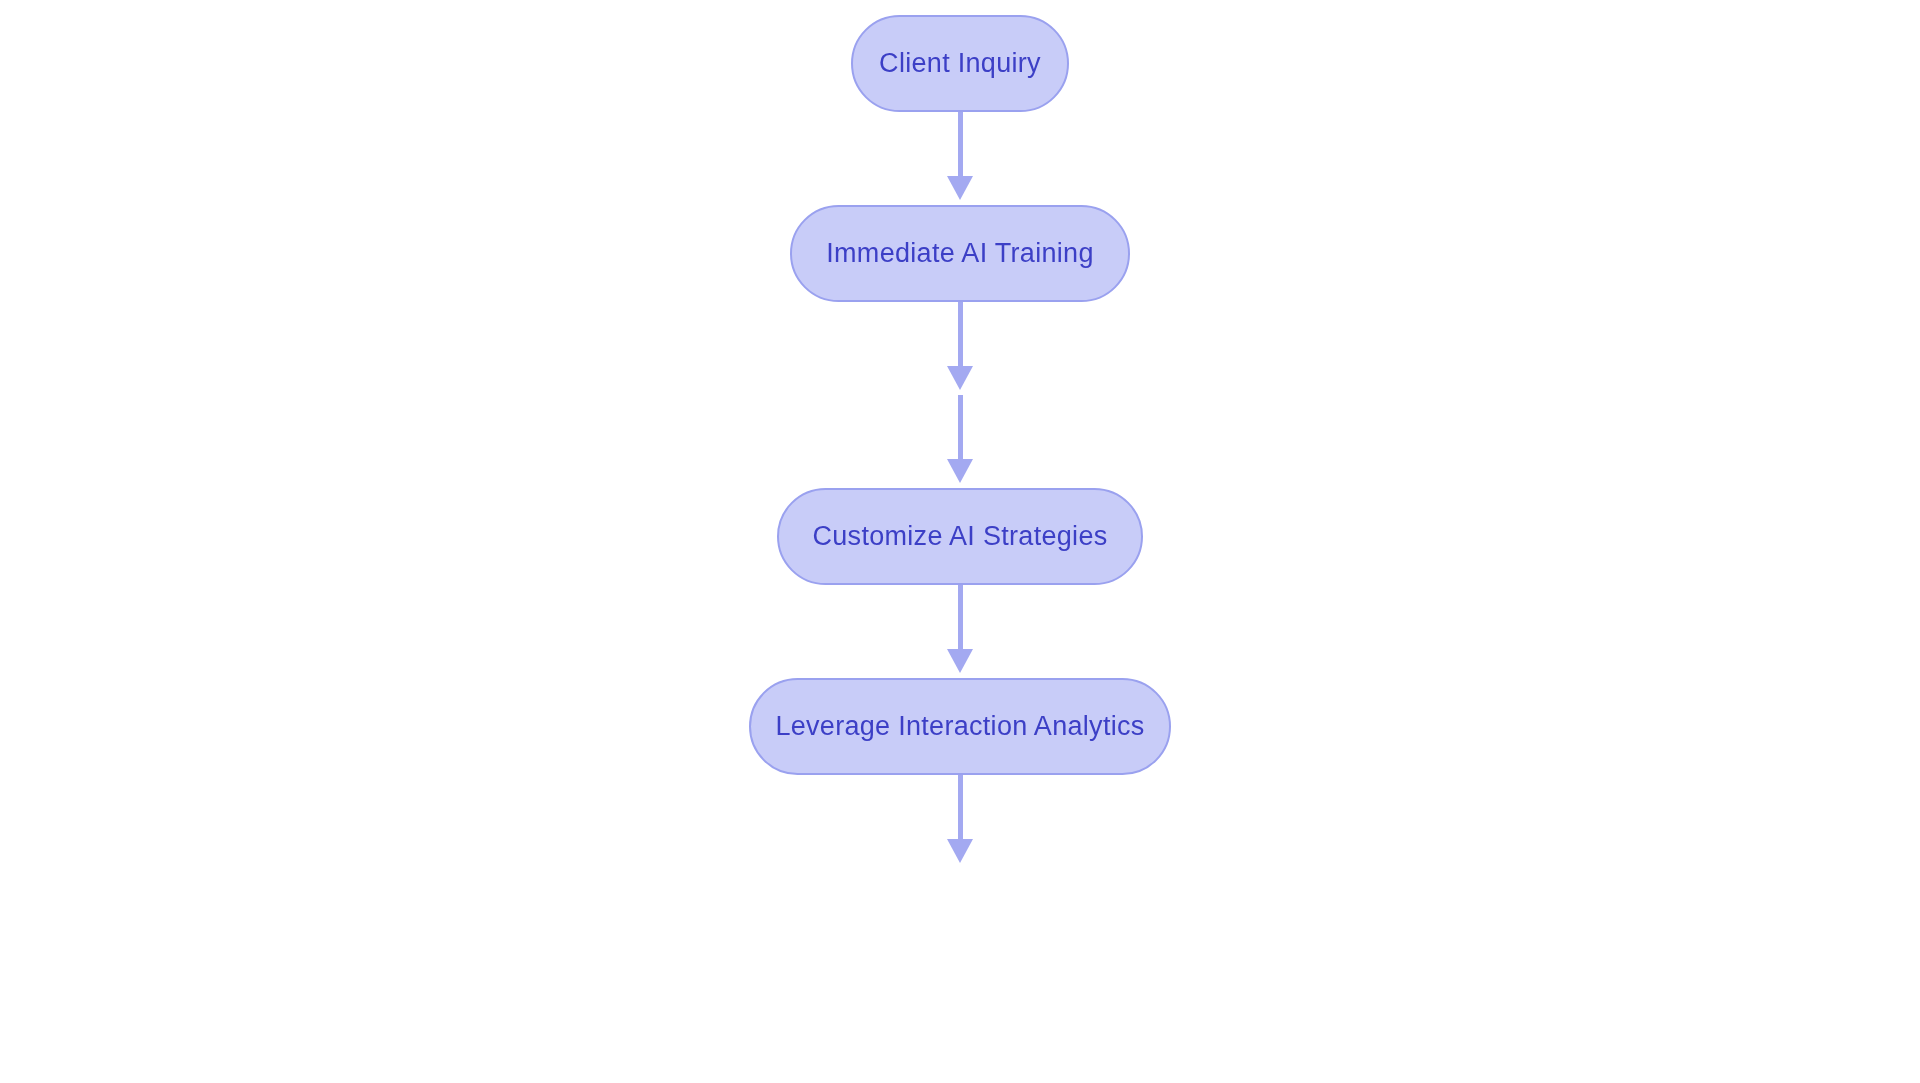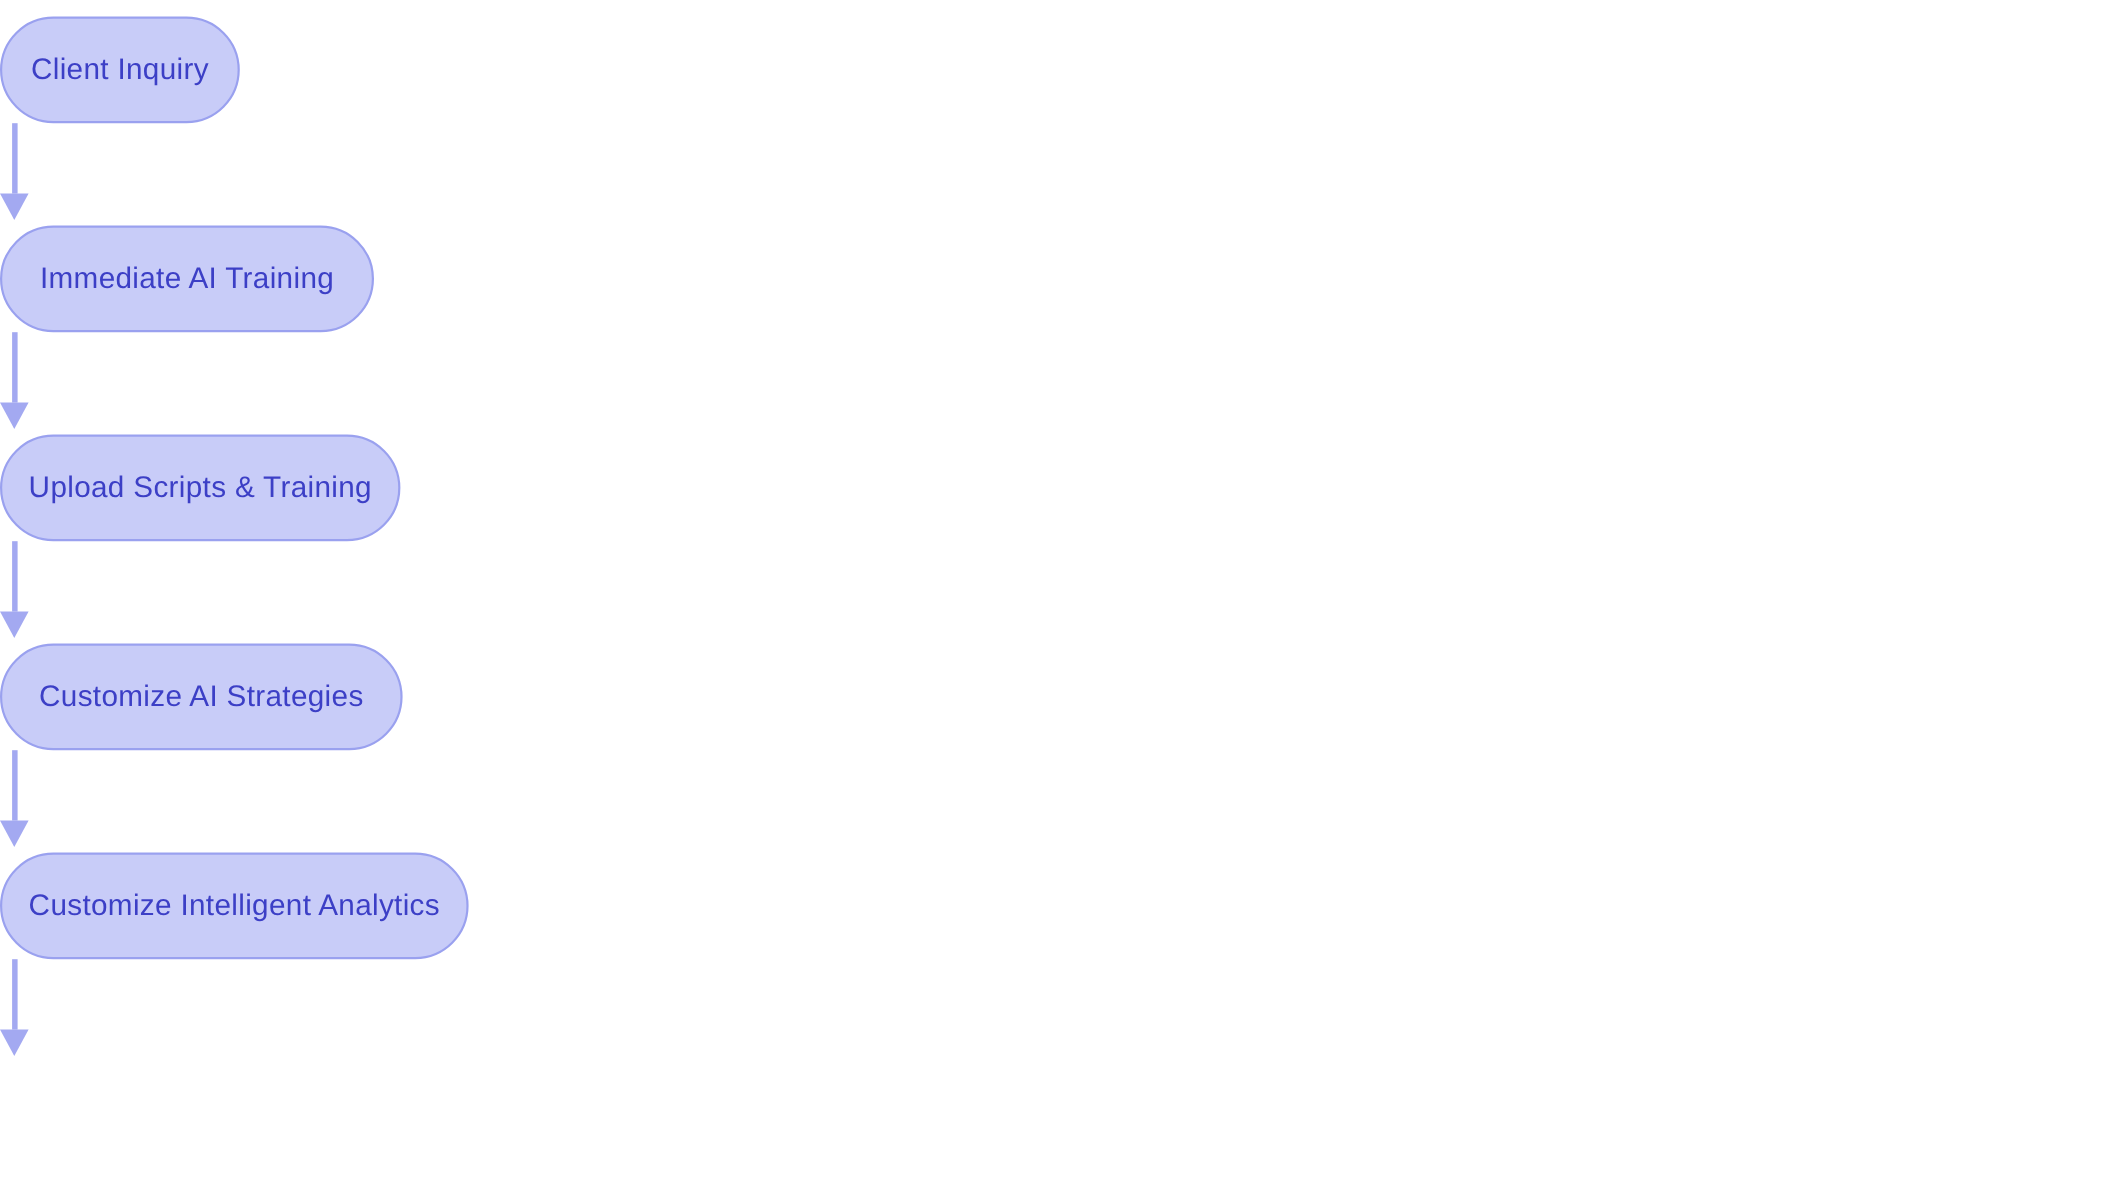--- a/index.html
+++ b/index.html
@@ -16,21 +16,21 @@
     background: var(--canvas-bg);
     overflow: hidden;
     font-family: "Liberation Sans", sans-serif;
   }
   .canvas {
     position: relative;
     width: 1920px;
     height: 810px;
     display: flex;
     flex-direction: column;
-    align-items: flex-start;
+    align-items: center;
     padding-top: 15px;
   }
   .node {
     height: 97px;
     border-radius: 49px;
     background: var(--node-fill);
     border: 2px solid var(--node-border);
     display: flex;
     align-items: center;
     justify-content: center;
@@ -85,40 +85,37 @@
 
   <div class="node w2">
     <span>Immediate AI Training</span>
   </div>
 
   <div class="arrow">
     <div class="shaft"></div>
     <div class="head"></div>
   </div>
 
-  <div class="node w3">
-    <span>Upload Scripts &amp; Training</span>
-  </div>
 
   <div class="arrow">
     <div class="shaft"></div>
     <div class="head"></div>
   </div>
 
   <div class="node w4">
     <span>Customize AI Strategies</span>
   </div>
 
   <div class="arrow">
     <div class="shaft"></div>
     <div class="head"></div>
   </div>
 
   <div class="node w5">
-    <span>Customize Intelligent Analytics</span>
+    <span>Leverage Interaction Analytics</span>
   </div>
 
   <div class="arrow">
     <div class="shaft"></div>
     <div class="head"></div>
   </div>
 
 
 </div>
 

